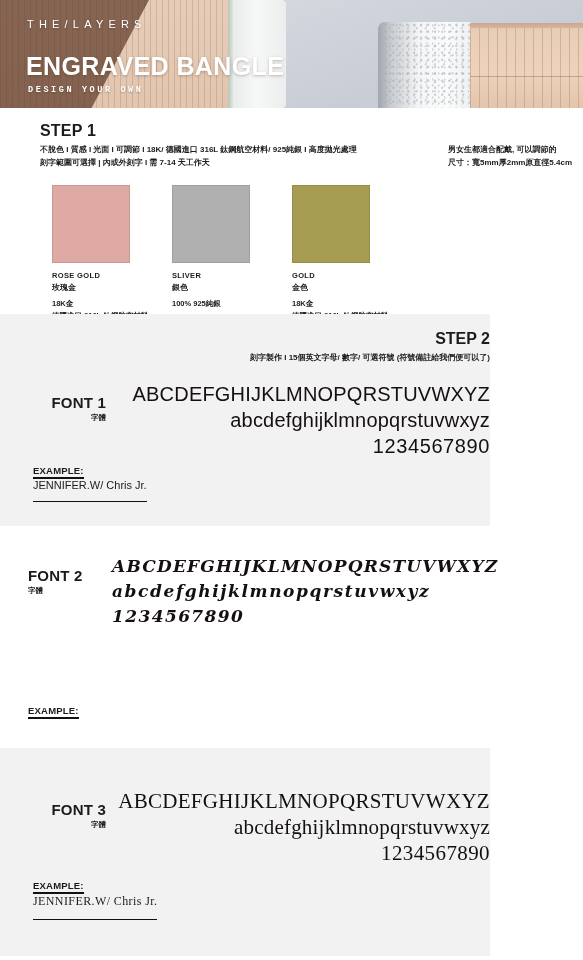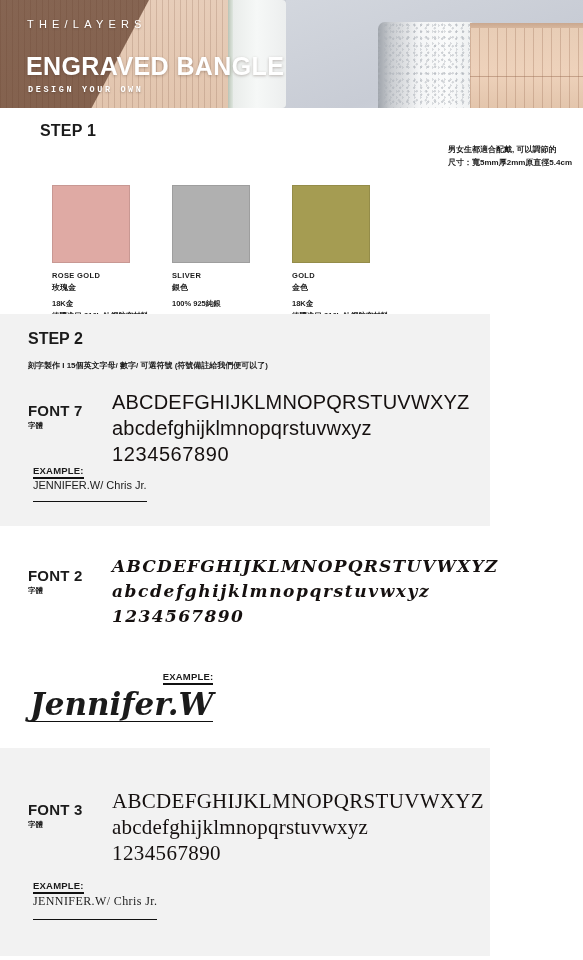--- a/index.html
+++ b/index.html
@@ -134,21 +134,21 @@
     font-size: 8.5px;
     font-weight: bold;
     letter-spacing: 2.6px;
     color: #ffffff;
     text-shadow: 0 1px 2px rgba(60,40,30,0.35);
     font-family: Liberation Mono, monospace;
   }
 
   
   .section-white { background: #ffffff; }
-  .section-gray  { background: #f2f2f2; }
+  .section-gray  { background: #f2f2f2; text-align: right; }
 
   .step1 {
     position: relative;
     padding: 14px 0 0 12px;
     height: 206px;
     box-sizing: border-box;
   }
   .step-head {
     font-size: 16px;
     font-weight: bold;
@@ -233,21 +233,21 @@
   .fb3 { height: 208px; padding-top: 22px; }
 
   .step2-head {
     font-size: 16px;
     font-weight: bold;
     margin: 0 0 3px 28px;
   }
   .step2-sub {
     font-size: 8px;
     font-weight: bold;
-    margin: 12px 0 0 28px;
+    margin: 4px 0 0 28px;
   }
 
   .font-row {
     position: relative;
     margin-top: 18px;
     min-height: 96px;
   }
   .font-label-wrap {
     position: absolute;
     left: 28px;
@@ -355,20 +355,24 @@
     </div>
     <div class="banner-brand">THE/LAYERS</div>
     <div class="banner-title">ENGRAVED BANGLE</div>
     <div class="banner-sub">DESIGN YOUR OWN</div>
   </div>
 
   <div class="section-white step1">
     <div class="step-head">STEP 1</div>
 
     <div class="spec-row">
+      <div class="spec-col-left">
+        <div class="spec-line">不脫色 I 質感 I 光面 I 可調節 I 18K/ 德國進口 316L 鈦鋼航空材料/ 925純銀 I 高度拋光處理</div>
+        <div class="spec-line">刻字範圍可選擇 | 內或外刻字 I 需 7-14 天工作天</div>
+      </div>
       <div class="spec-col-right">
         <div class="spec-line">男女生都適合配戴, 可以調節的</div>
         <div class="spec-line">尺寸：寬5mm厚2mm原直徑5.4cm</div>
       </div>
     </div>
 
     <div class="swatches">
 
       <div class="swatch-item s0">
         <div class="swatch-chip" style="background:#dfaaa4"></div>
@@ -397,21 +401,21 @@
 
     </div>
   </div>
 
   <div class="section-gray font-block fb1">
     <div class="step2-head">STEP 2</div>
     <div class="step2-sub">刻字製作 I 15個英文字母/ 數字/ 可選符號 (符號備註給我們便可以了)</div>
 
     <div class="font-row f1">
       <div class="font-label-wrap">
-        <div class="font-label">FONT 7</div>
+        <div class="font-label">FONT 1</div>
         <div class="font-label-cn">字體</div>
       </div>
       <div class="alphabet">
         <div class="alpha-line l1">ABCDEFGHIJKLMNOPQRSTUVWXYZ</div>
         <div class="alpha-line l2">abcdefghijklmnopqrstuvwxyz</div>
         <div class="alpha-line l3">1234567890</div>
       </div>
     </div>
 
     <div class="example-row ex1">
@@ -428,21 +432,20 @@
       </div>
       <div class="alphabet">
         <div class="alpha-line l1">ABCDEFGHIJKLMNOPQRSTUVWXYZ</div>
         <div class="alpha-line l2">abcdefghijklmnopqrstuvwxyz</div>
         <div class="alpha-line l3">1234567890</div>
       </div>
     </div>
 
     <div class="example-row ex2">
       <span class="example-label">EXAMPLE:</span>
-      <span class="example-value">Jennifer.W</span>
     </div>
   </div>
 
   <div class="section-gray font-block fb3">
     <div class="font-row f3">
       <div class="font-label-wrap">
         <div class="font-label">FONT 3</div>
         <div class="font-label-cn">字體</div>
       </div>
       <div class="alphabet">

